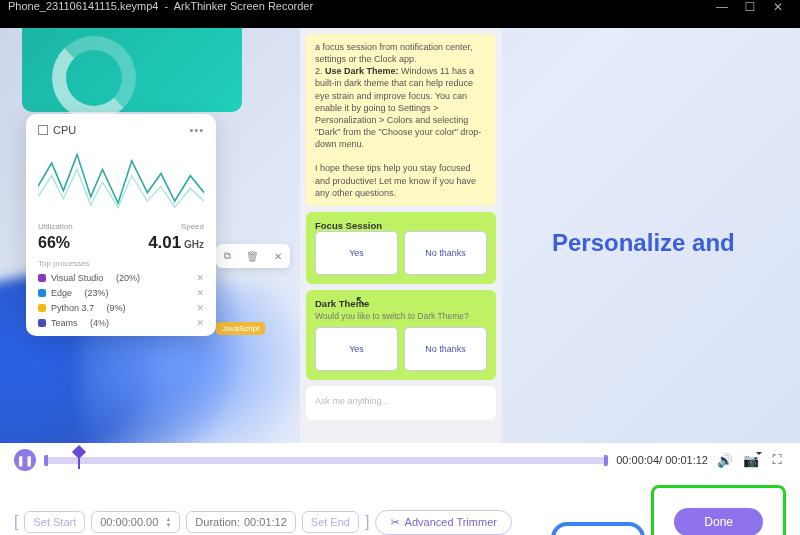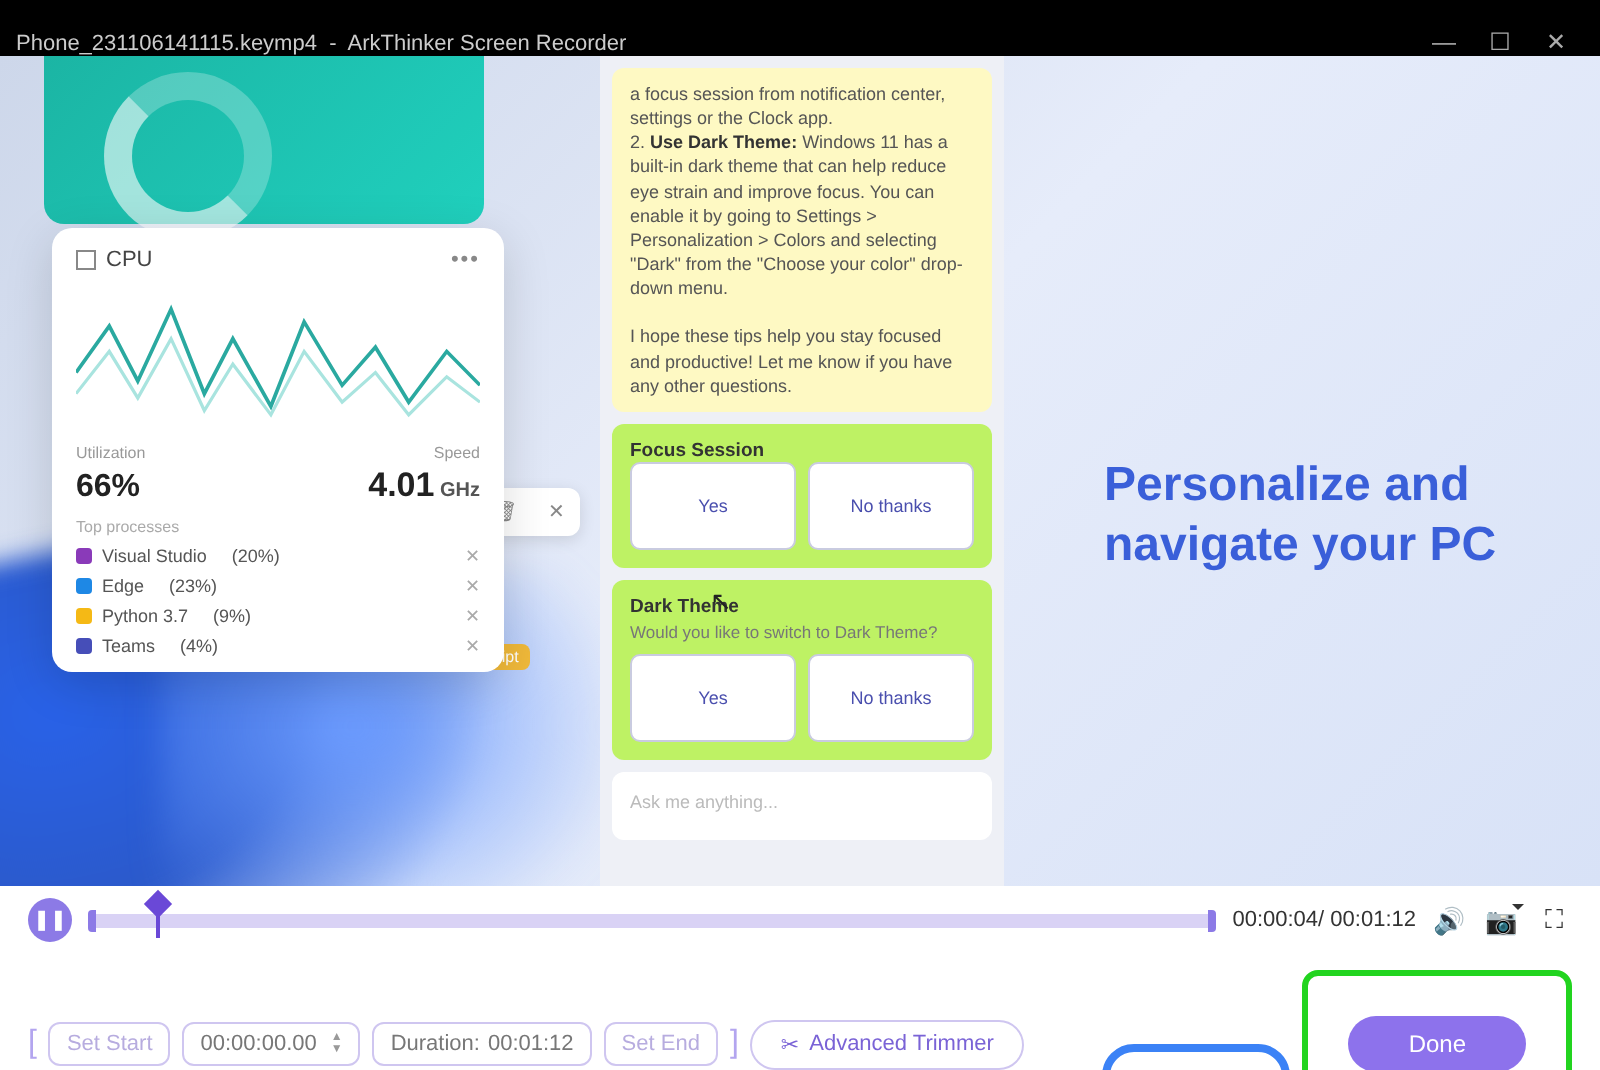--- a/index.html
+++ b/index.html
@@ -1,30 +1,30 @@
 <!DOCTYPE html>
 <html><head>
 <meta charset="utf-8">
 <style>
   * { box-sizing: border-box; margin: 0; padding: 0; font-family: "Segoe UI", Arial, sans-serif; }
   body { width: 800px; height: 535px; background: #fff; overflow: hidden; position: relative; }
 
   
-  .titlebar { height: 28px; background: #000; color: #ccc; display: flex; align-items: flex-end; padding: 0 8px; font-size: 11px; }
+  .titlebar { height: 28px; background: #000; color: #ccc; display: flex; align-items: flex-start; padding: 0 8px; font-size: 11px; }
   .titlebar .title { flex: 1; }
   .titlebar .winbtn { width: 28px; text-align: center; font-size: 12px; color: #aaa; cursor: pointer; }
 
   
   .preview { position: relative; height: 415px; background: linear-gradient(135deg, #cdd7ea 0%, #e6ecfa 50%, #d8e2f7 100%); overflow: hidden; }
   
   .swoosh { position:absolute; left:-60px; bottom:-80px; width:320px; height:260px; background: radial-gradient(ellipse at 30% 30%, #2962e8 0%, #2b59c9 40%, rgba(43,89,201,0) 70%); filter: blur(6px); transform: rotate(-12deg); }
   .swoosh2 { position:absolute; left:80px; bottom:-40px; width:240px; height:200px; background: radial-gradient(ellipse at 40% 40%, #6b9bff 0%, rgba(107,155,255,0) 70%); filter: blur(8px); }
 
   
-  .cpucard { position:absolute; left:26px; top:86px; width:226px; height:222px; background:#fff; border-radius:10px; box-shadow:0 6px 24px rgba(0,0,0,.15); padding:10px 12px; font-size:10px; color:#555; }
+  .cpucard { position:absolute; left:26px; top:86px; width:190px; height:222px; background:#fff; border-radius:10px; box-shadow:0 6px 24px rgba(0,0,0,.15); padding:10px 12px; font-size:10px; color:#555; }
   .cpuhead { display:flex; align-items:center; gap:5px; font-size:11px; color:#444;}
   .cpuhead .chip { width:10px;height:10px;border:1px solid #888;}
   .cpuhead .more { margin-left:auto; letter-spacing:1px; color:#888; }
   .chart { height:74px; margin:8px 0 4px; position:relative; }
   .chart svg { width:100%; height:100%; }
   .statsrow { display:flex; justify-content:space-between; font-size:8px; color:#999; }
   .bigrow { display:flex; justify-content:space-between; align-items:baseline; margin-top:2px; }
   .bigrow .v1 { font-size:16px; font-weight:600; color:#222;}
   .bigrow .v2 { font-size:17px; font-weight:600; color:#222;}
   .bigrow .unit { font-size:10px; font-weight:600; }
@@ -158,21 +158,20 @@
         <div class="pill">Yes</div>
         <div class="pill">No thanks</div>
       </div>
     </div>
     <div class="ask">Ask me anything...</div>
   </div>
   <span class="cursor">↖</span>
 
   <div class="promo">
     <span>Personalize and</span><br>
-    <span>navigate your PC</span>
   </div>
 </div>
 
 <div class="controls">
   <div class="seekrow">
     <div class="playbtn">❚❚</div>
     <div class="track">
       <div class="bar"></div>
       <div class="startcap"></div>
       <div class="endcap"></div>

